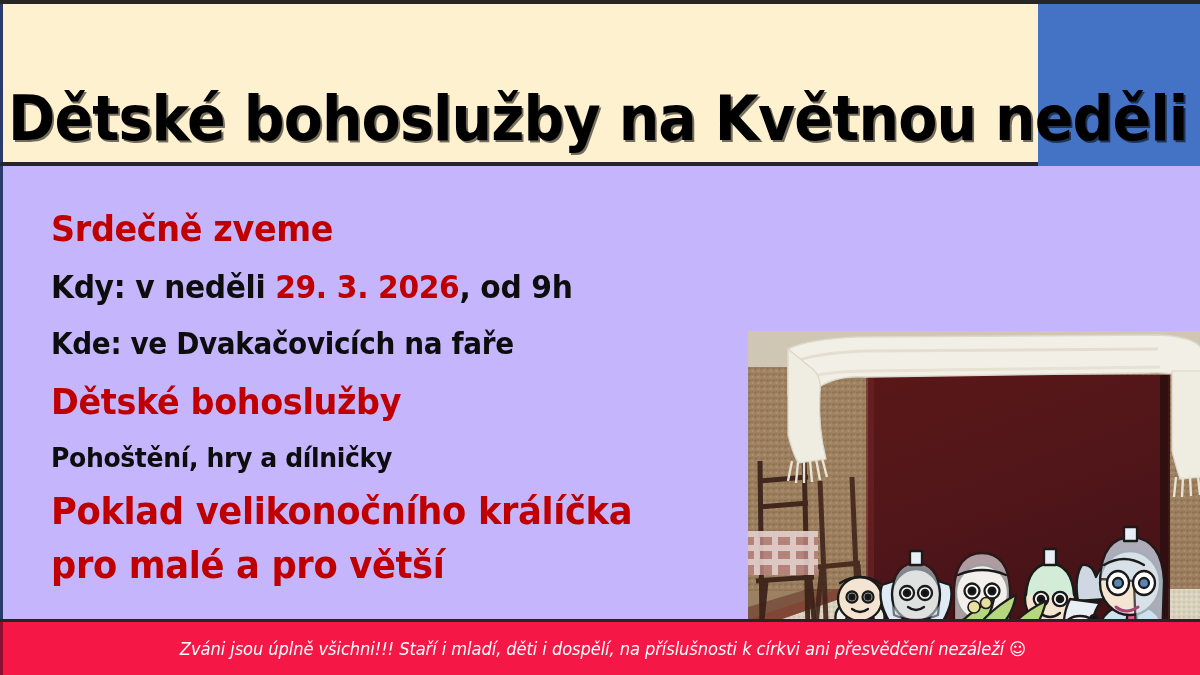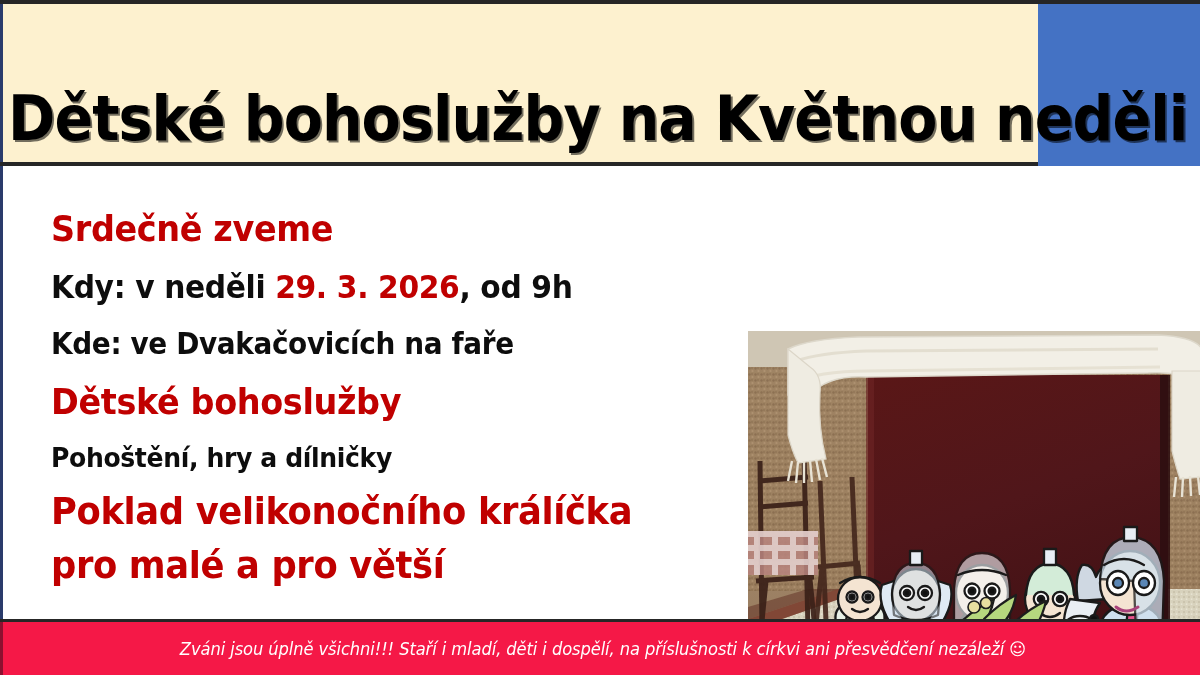--- a/index.html
+++ b/index.html
@@ -67,21 +67,21 @@
     transform-origin: left top;
     text-shadow: 2px 2px 0 rgba(0,0,0,0.55);
   }
 
   
   .body-area {
     position: absolute;
     left: 0; top: 166px;
     width: 1200px;
     height: 456px;
-    background: #ffffff;
+    background: #c4b5fd;
     border-left: 3px solid #2a3b6b;
     box-sizing: border-box;
   }
 
   .text-col {
     position: absolute;
     left: 48px;
     top: 34px;
     width: 690px;
   }

